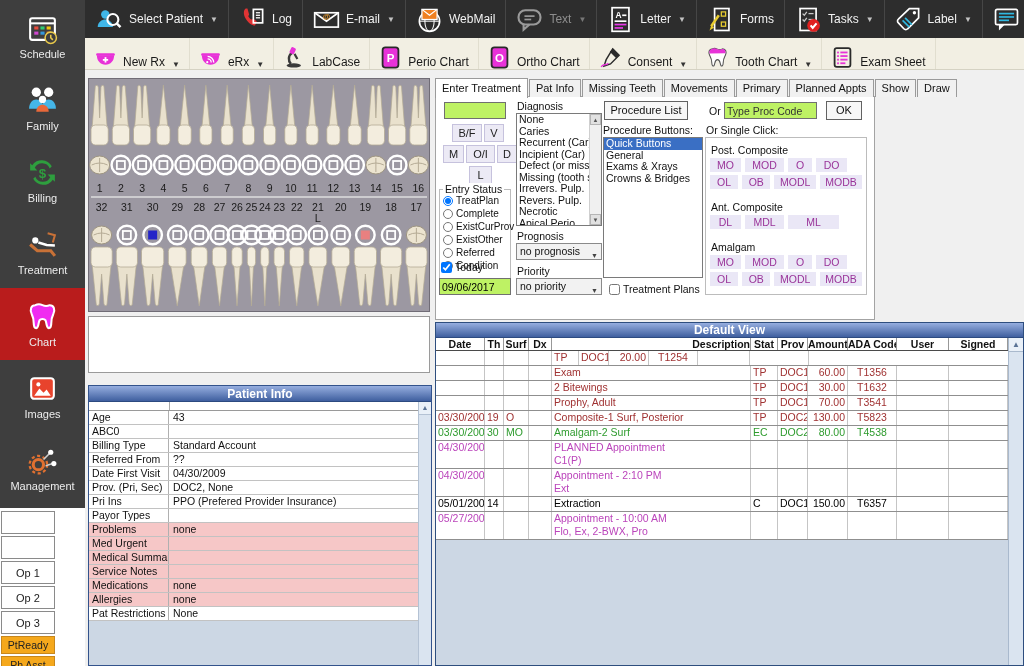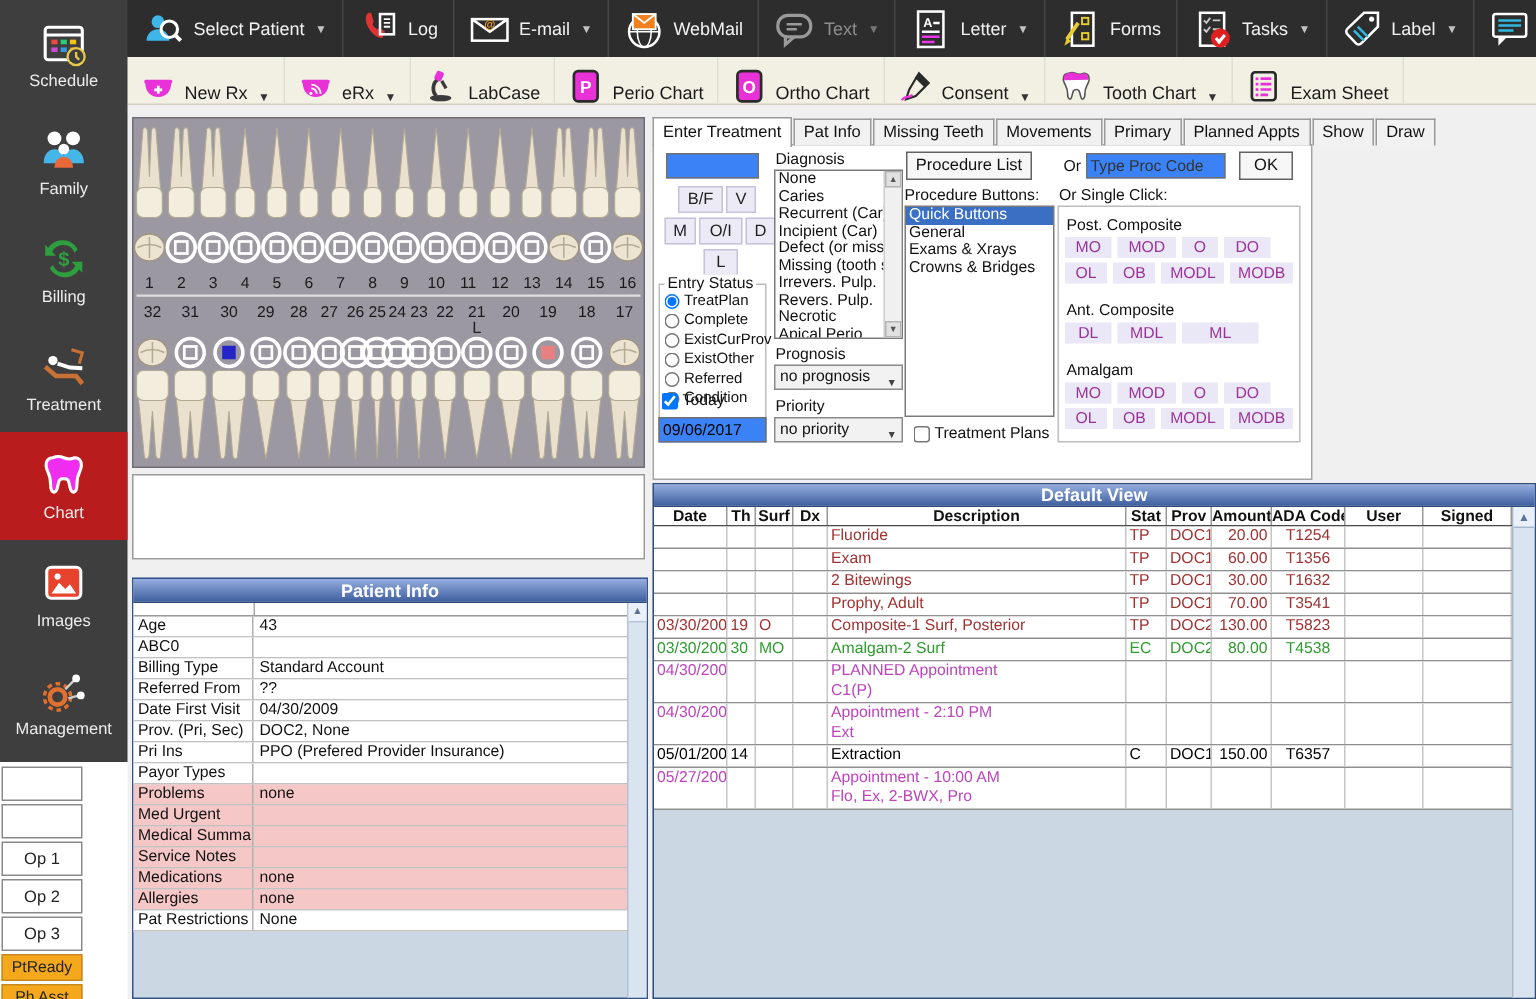--- a/index.html
+++ b/index.html
@@ -49,21 +49,21 @@
   .pi-row.bold .lab{font-weight:normal}
   .vscroll{position:absolute;right:0;top:16px;bottom:0;width:13px;background:#dae4f0;border-left:1px solid #b4c2d4}
   .vscroll .up{height:13px;background:#e9f0f8;border-bottom:1px solid #b4c2d4;font-size:7px;color:#5a7396;text-align:center;line-height:12px}
 
   
   .tabs{position:absolute;left:435px;top:78px;height:19px;display:flex;z-index:3}
   .tab{padding:0 6px;line-height:16px;height:18px;margin-top:1px;background:#f1f1f1;border:1px solid #9a9a9a;border-bottom:none;margin-right:1px;font-size:11px;color:#111;cursor:default;white-space:nowrap}
   .tab.active{background:#fff;height:20px;margin-top:0;line-height:18px;position:relative;z-index:4}
   .treat-panel{position:absolute;left:435px;top:96px;width:440px;height:224px;background:#fff;border:1px solid #a3a3a3;z-index:2}
   .treat-panel .abs{position:absolute}
-  .et-input{border:1px solid #707070;background:#3b82f6;font-size:10.5px;padding-left:2px;font-family:"Liberation Sans",sans-serif}
+  .et-input{border:1px solid #707070;background:#bef264;font-size:10.5px;padding-left:2px;font-family:"Liberation Sans",sans-serif}
   .sbtn{position:absolute;height:18px;background:#eceaf5;border:1px solid #c6c2dd;text-align:center;line-height:16px;font-size:11px;color:#222;cursor:default}
   .groupbox{position:absolute;border:1px solid #bcbcbc}
   .groupbox .gb-label{position:absolute;top:-7px;left:3px;background:#fff;padding:0 2px;font-size:10.5px;color:#111;white-space:nowrap}
   .radio-row{display:flex;align-items:center;gap:3px;height:13px;font-size:10px;padding-left:3px;white-space:nowrap}
   .radio-row input{width:10px;height:10px;margin:0}
   .check-row{display:flex;align-items:center;gap:3px;font-size:10.5px;white-space:nowrap}
   .check-row input{width:11px;height:11px;margin:0}
   .listbox{background:#fff;border:1px solid #7a7a7a;position:absolute;overflow:hidden}
   .lb-item{height:11.5px;line-height:11.5px;font-size:10.5px;padding-left:2px;white-space:nowrap;cursor:default}
   .lb-item.selected{background:#3a6fc4;color:#fff}
@@ -790,37 +790,34 @@
     </div>
 </div>
 
 <div class="notes-panel">
   <div class="panel-title notes-title">Default View</div>
   <div class="nheader" id="n-header">
       <div class="c" style="width: 49px;">Date</div>
       <div class="c" style="width: 19px;">Th</div>
       <div class="c" style="width: 25px;">Surf</div>
       <div class="c" style="width: 23px;">Dx</div>
-      <div class="c" style="width: 199px;">Description</div>
+      <div class="c" style="width: 199px; text-align: right;">Description</div>
       <div class="c" style="width: 27px;">Stat</div>
       <div class="c" style="width: 30px;">Prov</div>
       <div class="c" style="width: 40px;">Amount</div>
       <div class="c" style="width: 49px;">ADA Code</div>
       <div class="c" style="width: 52px;">User</div>
       <div class="c" style="width: 59px;">Signed</div>
     </div>
   <div class="nrows" id="n-rows">
       <div class="nrow" style="height: 15px; color: rgb(160, 50, 50);">
         <div class="c" style="width: 49px;"></div>
         <div class="c" style="width: 19px;"></div>
         <div class="c" style="width: 25px;"></div>
         <div class="c" style="width: 23px;"></div>
-        <div class="c" style="width: 199px;">
-          <div>Fluoride</div>
-        </div>
         <div class="c" style="width: 27px;">TP</div>
         <div class="c" style="width: 30px;">DOC1</div>
         <div class="c" style="width: 40px; text-align: right;">20.00</div>
         <div class="c" style="width: 49px; text-align: center;">T1254</div>
         <div class="c" style="width: 52px;"></div>
         <div class="c" style="width: 59px;"></div>
       </div>
       <div class="nrow" style="height: 15px; color: rgb(160, 50, 50);">
         <div class="c" style="width: 49px;"></div>
         <div class="c" style="width: 19px;"></div>

